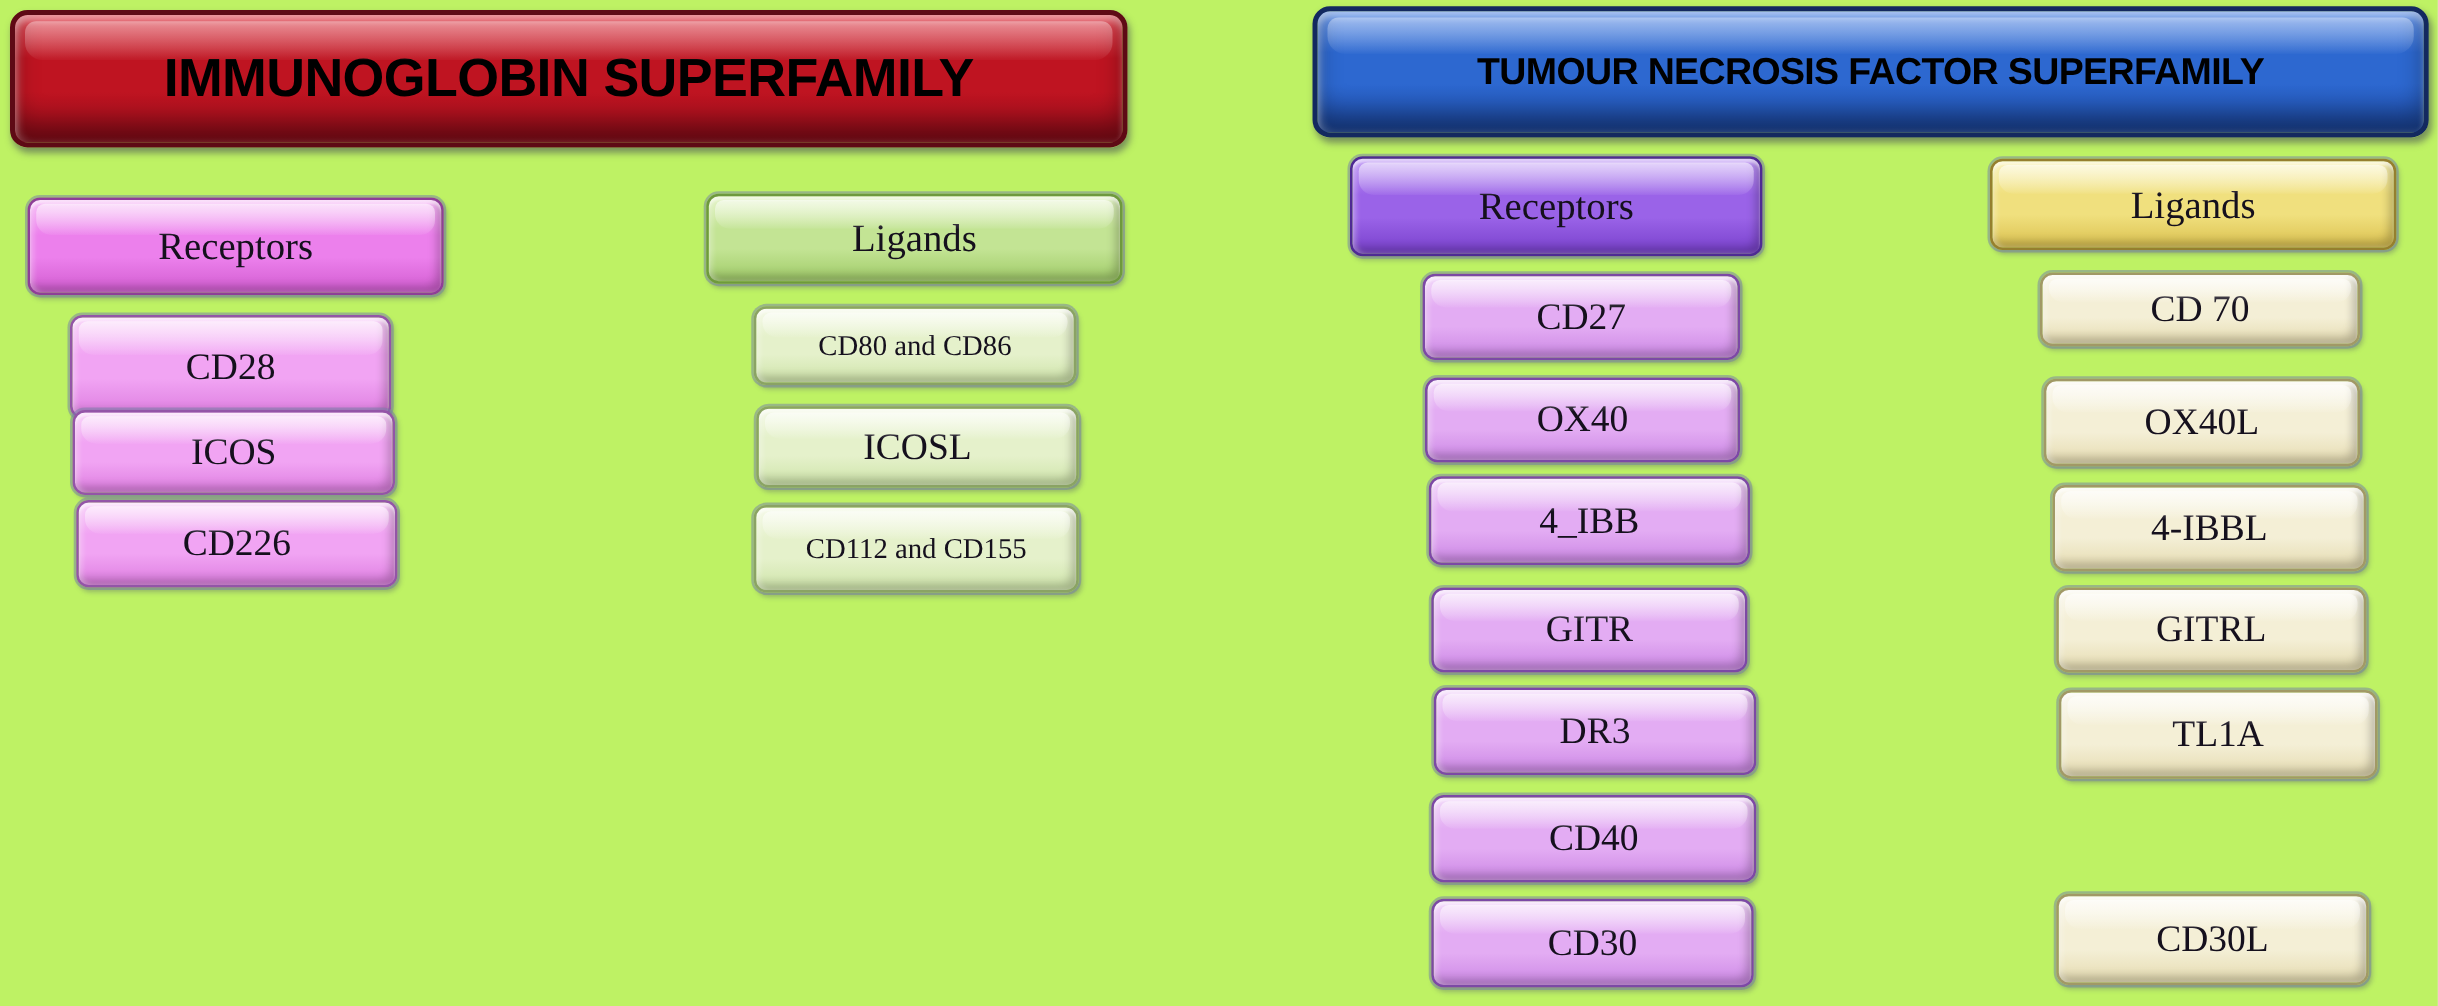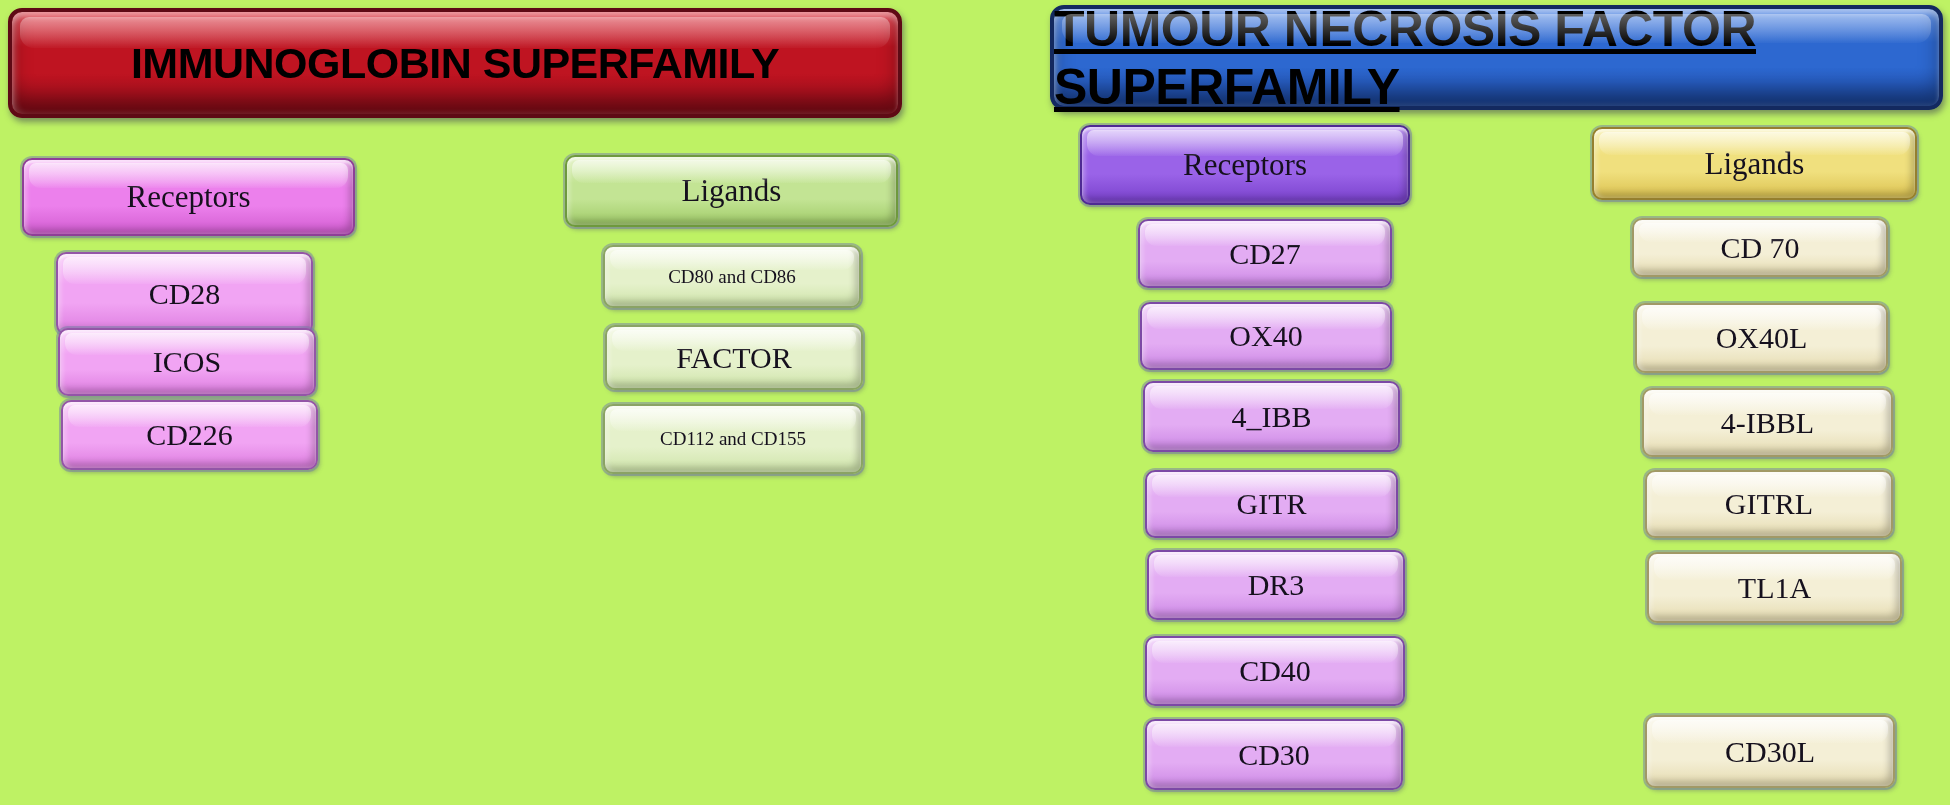--- a/index.html
+++ b/index.html
@@ -19,21 +19,21 @@
       inset 3px 0 4px rgba(255,255,255,.3),
       inset -4px -5px 7px rgba(0,0,0,.22);
     font-family:"Liberation Serif","DejaVu Serif",serif;
     font-size:30px;color:#15101d;text-align:center;
   }
   .box::before{
     content:"";position:absolute;left:5px;right:5px;top:3px;height:34%;
     border-radius:7px 7px 12px 12px;pointer-events:none;
     background:linear-gradient(180deg,rgba(255,255,255,.6),rgba(255,255,255,.05));
   }
-  .small{font-size:19px;}
+  .small{font-size:23px;}
   .colhead{font-size:31px;}
   
   .banner{
     position:absolute;display:flex;align-items:center;justify-content:center;
     border-radius:14px;border:4px solid var(--bd);box-sizing:border-box;
     background:linear-gradient(180deg,var(--hi) 0%,var(--mid) 34%,var(--mid) 60%,var(--lo) 100%);
     box-shadow:
       2px 4px 6px rgba(50,50,80,.5),
       inset 0 5px 5px rgba(255,255,255,.35),
       inset 4px 0 6px rgba(255,255,255,.18),
@@ -65,24 +65,24 @@
 
   <div class="banner v-red" style="left:8px;top:8px;width:894px;height:110px;font-size:43px;">IMMUNOGLOBIN SUPERFAMILY</div>
 
   <div class="box colhead v-pinkhdr" style="left:22px;top:158px;width:333px;height:78px;">Receptors</div>
   <div class="box v-pink" style="left:56px;top:252px;width:257px;height:83px;">CD28</div>
   <div class="box v-pink" style="left:58px;top:328px;width:258px;height:68px;">ICOS</div>
   <div class="box v-pink" style="left:61px;top:400px;width:257px;height:70px;">CD226</div>
 
   <div class="box colhead v-greenhdr" style="left:565px;top:155px;width:333px;height:72px;">Ligands</div>
   <div class="box small v-green" style="left:603px;top:245px;width:258px;height:63px;">CD80 and CD86</div>
-  <div class="box v-green" style="left:605px;top:325px;width:258px;height:65px;">FACTOR</div>
+  <div class="box v-green" style="left:605px;top:325px;width:258px;height:65px;">ICOSL</div>
   <div class="box small v-green" style="left:603px;top:404px;width:260px;height:70px;font-family:Liberation Serif, serif;">CD112 and CD155</div>
 
-  <div class="banner v-blue" style="left:1050px;top:5px;width:893px;height:105px;font-size:50px;text-decoration:underline;">TUMOUR NECROSIS FACTOR SUPERFAMILY</div>
+  <div class="banner v-blue" style="left:1050px;top:5px;width:893px;height:105px;font-size:30px;">TUMOUR NECROSIS FACTOR SUPERFAMILY</div>
 
   <div class="box colhead v-purplehdr" style="left:1080px;top:125px;width:330px;height:80px;">Receptors</div>
   <div class="box v-purple" style="left:1138px;top:219px;width:254px;height:69px;">CD27</div>
   <div class="box v-purple" style="left:1140px;top:302px;width:252px;height:68px;">OX40</div>
   <div class="box v-purple" style="left:1143px;top:381px;width:257px;height:71px;">4_IBB</div>
   <div class="box v-purple" style="left:1145px;top:470px;width:253px;height:68px;">GITR</div>
   <div class="box v-purple" style="left:1147px;top:550px;width:258px;height:70px;">DR3</div>
   <div class="box v-purple" style="left:1145px;top:636px;width:260px;height:70px;">CD40</div>
   <div class="box v-purple" style="left:1145px;top:719px;width:258px;height:71px;">CD30</div>
 

